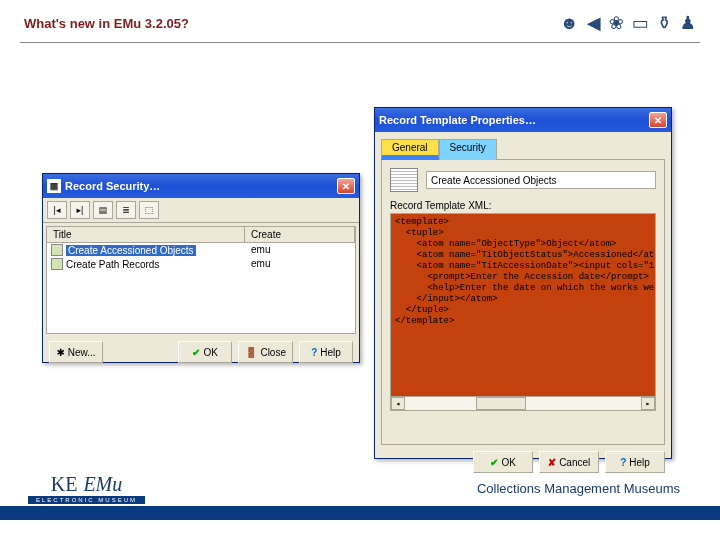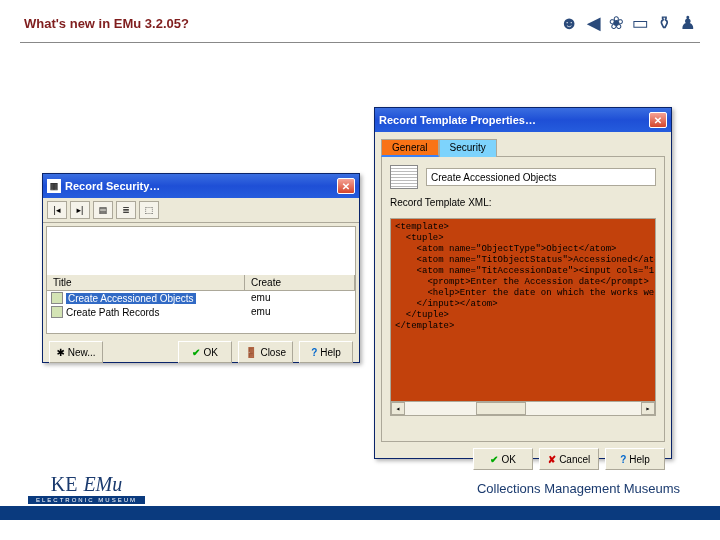--- a/index.html
+++ b/index.html
@@ -16,46 +16,46 @@
   .win { position: absolute; background: #ece9d8; border: 1px solid #0a246a; box-shadow: 2px 2px 4px rgba(0,0,0,0.3); }
   .titlebar { background: linear-gradient(to bottom, #3a6ee0, #1e4fd6 50%, #255cdd); color: #fff; height: 22px; display: flex; align-items: center; padding: 12px 4px; font-size: 11px; font-weight: bold; }
   .titlebar .ticon { width: 14px; height: 14px; background: #fff; margin-right: 4px; display: inline-flex; align-items: center; justify-content: center; font-size: 9px; color: #333; }
   .titlebar .spacer { flex: 1; }
   .closebtn { width: 18px; height: 16px; background: linear-gradient(to bottom,#f5a396,#d4452c); border: 1px solid #fff; border-radius: 2px; color: #fff; font-size: 10px; font-weight: bold; display: flex; align-items: center; justify-content: center; cursor: pointer; }
 
   .win1 { left: 42px; top: 120px; width: 318px; height: 190px; }
   .toolbar1 { background: #ece9d8; border-bottom: 1px solid #aca899; padding: 3px 4px; display: flex; gap: 3px; }
   .tbtn { width: 20px; height: 18px; border: 1px solid #aca899; background: #f5f3ea; display: flex; align-items: center; justify-content: center; font-size: 9px; cursor: pointer; }
   .listarea { background: #fff; border: 1px solid #aca899; margin: 3px; height: 108px; font-size: 10px; }
-  .listhead { display: flex; background: #ece9d8; border-bottom: 1px solid #aca899; margin-top: 48px; }
+  .listhead { display: flex; background: #ece9d8; border-bottom: 1px solid #aca899; }
   .listhead div { padding: 2px 6px; border-right: 1px solid #aca899; }
   .col-title { width: 198px; }
   .col-owner { flex: 1; }
   .listrow { display: flex; padding: 1px 0; }
   .listrow .cell1 { width: 198px; padding-left: 4px; display: flex; align-items: center; gap: 3px; }
   .listrow .cell2 { flex: 1; padding-left: 6px; }
   .listrow.selected .cell1 .rowtxt { background: #316ac5; color: #fff; padding: 0 2px; }
   .rowicon { width: 12px; height: 12px; background: #d4e4b5; border: 1px solid #888; display: inline-block; }
   .btnrow { display: flex; gap: 6px; padding: 4px 6px; justify-content: flex-start; }
   .btnrow .gap { flex: 1; }
   .wbtn { min-width: 60px; height: 22px; background: #ece9d8; border: 1px solid #aca899; border-top-color: #fff; border-left-color: #fff; font-size: 10px; display: flex; align-items: center; justify-content: center; gap: 3px; cursor: pointer; padding: 0 6px; }
   .wbtn.narrow { min-width: 54px; }
   .chk { color: #0a0; font-weight: bold; }
   .xmk { color: #c00; font-weight: bold; }
   .qmk { color: #06c; font-weight: bold; }
 
   .win2 { left: 374px; top: 54px; width: 298px; height: 352px; }
   .tabs { display: flex; padding: 6px 6px 0; gap: 0; }
   .tab { background: #7dd3fc; border: 1px solid #aca899; border-bottom: none; padding: 2px 10px; font-size: 10px; cursor: pointer; position: relative; top: 1px; }
-  .tab:first-child { background: #f97316; border-bottom: 2px solid #3b82f6; }
+  .tab:first-child { background: #fde047; border-bottom: 5px solid #3b82f6; }
   .tabbody { border: 1px solid #aca899; margin: 0 6px 6px; padding: 8px; background: #ece9d8; height: 286px; }
   .titlerow { display: flex; align-items: center; gap: 8px; margin-bottom: 8px; }
   .bigicon { width: 28px; height: 24px; border: 1px solid #888; background: repeating-linear-gradient(#fff,#fff 2px,#bbb 2px,#bbb 3px); }
   .titlefield { flex: 1; border: 1px solid #aca899; background: #fff; height: 18px; font-size: 10px; padding: 2px 4px; }
-  .lbl { font-size: 10px; margin-bottom: 10px; display: block; }
+  .lbl { font-size: 10px; margin-bottom: 2px; display: block; }
   .xmlbox { background: #c2410c; border: 1px solid #aca899; height: 198px; padding: 3px 4px; font-family: 'Courier New', monospace; font-size: 9px; line-height: 11px; white-space: pre; overflow: hidden; position: relative; }
   .hscroll { position: absolute; bottom: 0; left: 0; right: 0; height: 14px; background: #ece9d8; border-top: 1px solid #aca899; display: flex; }
   .hscroll .arr { width: 14px; height: 13px; background: #ece9d8; border: 1px solid #aca899; display: flex; align-items: center; justify-content: center; font-size: 8px; cursor: pointer; }
   .hscroll .track { flex: 1; background: #f5f3ea; position: relative; }
   .hscroll .thumb { position: absolute; left: 30%; width: 50px; top: 0; bottom: 0; background: #ece9d8; border: 1px solid #aca899; }
   .btnrow2 { display: flex; gap: 6px; padding: 0 6px 6px; justify-content: flex-end; }
 
   .footer { position: absolute; bottom: 0; left: 0; right: 0; height: 62px; }
   .footer-top { background: #fff; height: 28px; display: flex; align-items: center; justify-content: space-between; padding: 0 40px 8px 28px; }
   .logo { display: flex; align-items: baseline; gap: 6px; }

